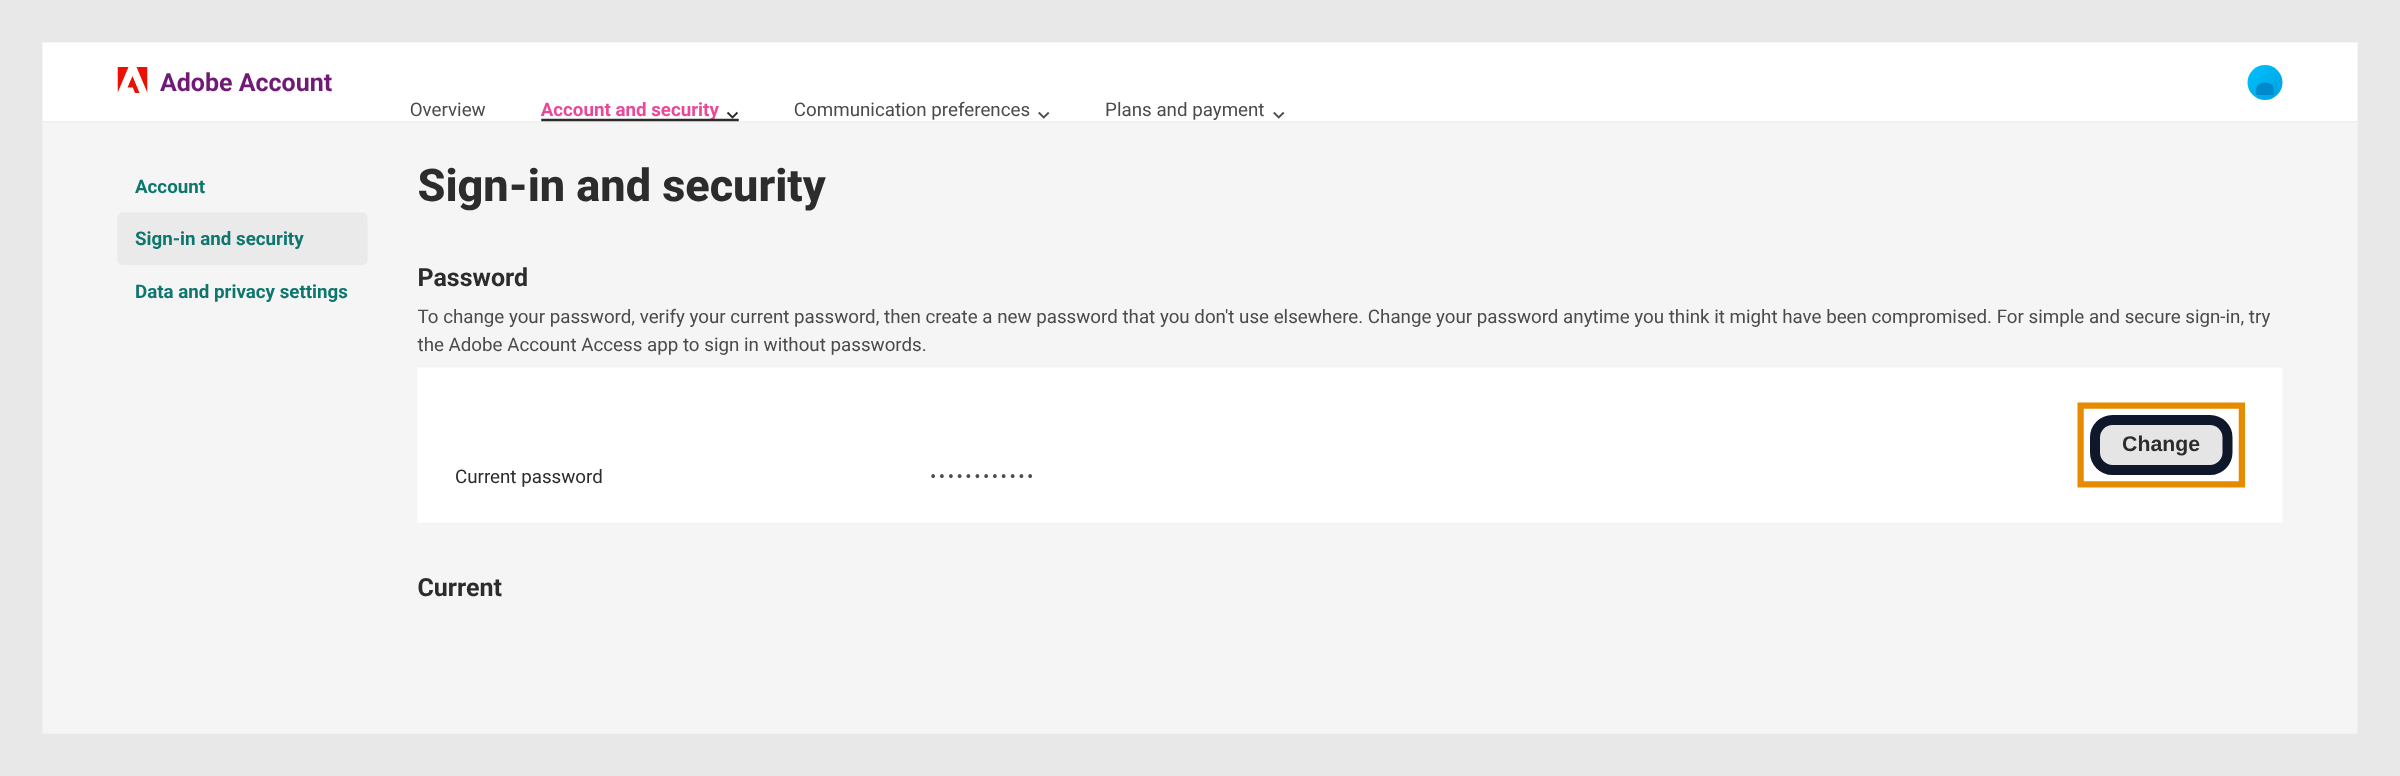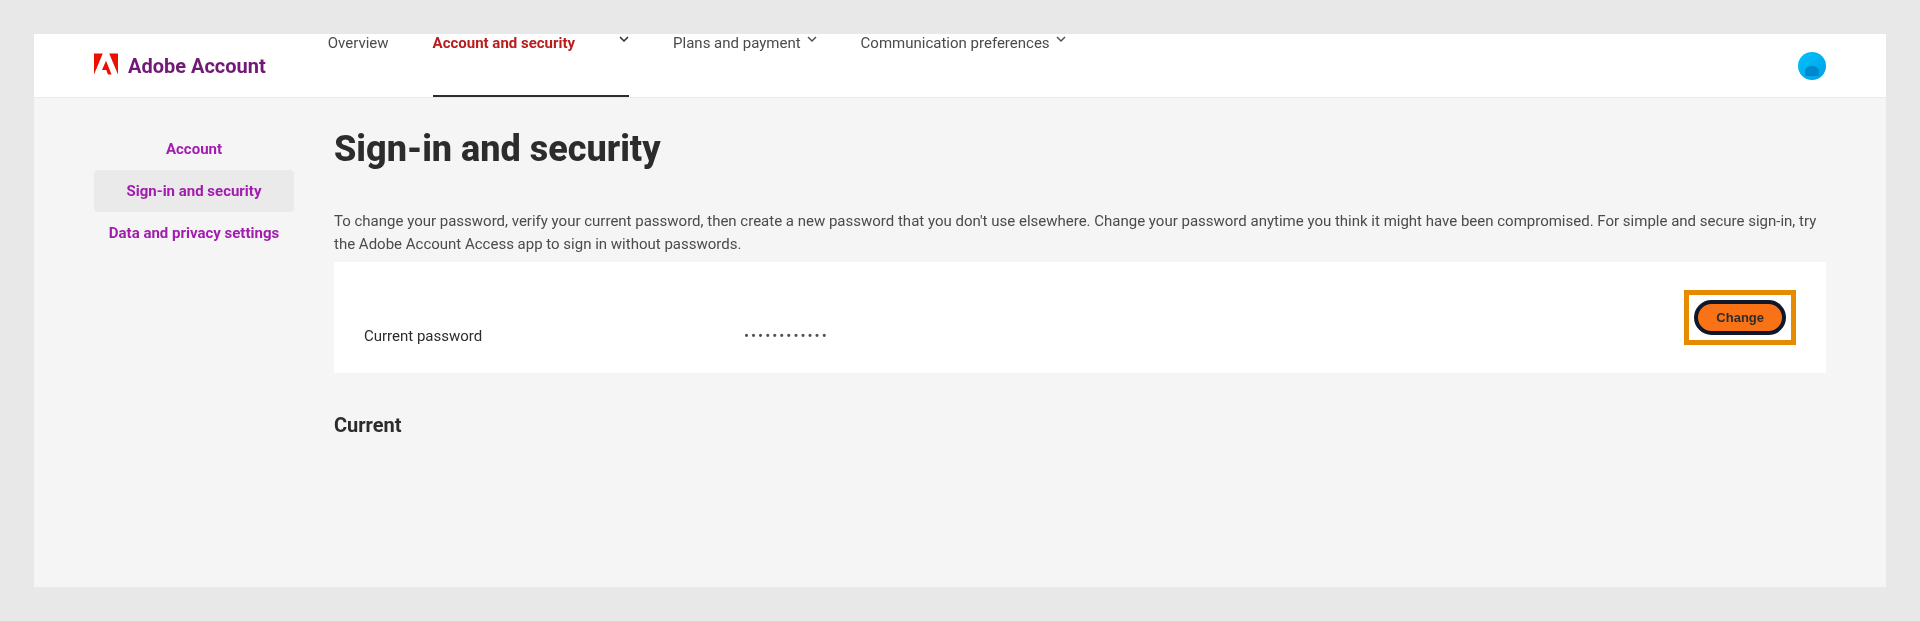--- a/index.html
+++ b/index.html
@@ -36,32 +36,31 @@
       font-size: 20px;
       font-weight: 700;
     }
     .nav {
       display: flex;
       align-items: center;
       height: 100%;
     }
     .nav-item {
       display: flex;
-      align-items: flex-start;
+      align-items: flex-end;
       height: 100%;
       padding: 0 22px;
       font-size: 15px;
       color: #4b4b4b;
       cursor: pointer;
       position: relative;
     }
     .nav-item.active {
-      color: #b91c1c;
-      font-weight: 700;
-      gap: 38px;
+      color: #ec4899;
+      font-weight: 700;
     }
     .nav-item.active::after {
       content: "";
       position: absolute;
       bottom: 0;
       left: 22px;
       right: 22px;
       height: 2px;
       background: #2c2c2c;
     }
@@ -96,24 +95,23 @@
       gap: 40px;
     }
     .sidebar {
       width: 200px;
       flex-shrink: 0;
     }
     .sidebar-item {
       padding: 12px 14px;
       font-size: 15px;
       font-weight: 700;
-      color: #a21caf;
+      color: #0f766e;
       cursor: pointer;
       border-radius: 4px;
-      text-align: center;
     }
     .sidebar-item.active {
       background: #eaeaea;
     }
     .main {
       flex: 1;
     }
     .page-title {
       font-size: 36px;
       font-weight: 800;
@@ -148,25 +146,25 @@
       color: #505050;
       letter-spacing: 2px;
       flex: 1;
     }
     .highlight-box {
       border: 5px solid #e68a00;
       padding: 5px;
       display: inline-block;
     }
     .btn-change {
-      border: 4px solid #0f172a;
-      background: #f97316;
+      border: 8px solid #0f172a;
+      background: #e5e5e5;
       border-radius: 18px;
       padding: 6px 18px;
-      font-size: 13px;
+      font-size: 17px;
       font-weight: 700;
       color: #2c2c2c;
       cursor: pointer;
     }
     .section-title.passkeys {
       margin-top: 40px;
     }
   </style>
 </head>
 <body>
@@ -191,35 +189,35 @@
       </div>
       <div class="nav-item active">
         <span>Account and security</span>
         <span class="chev">
           <svg width="10" height="10" viewBox="0 0 10 10">
               <path d="M1 3 L5 7 L9 3" stroke="#2c2c2c" stroke-width="1.5" fill="none"></path>
             </svg>
         </span>
       </div>
       <div class="nav-item">
+        <span>Communication preferences</span>
+        <span class="chev">
+          <svg width="10" height="10" viewBox="0 0 10 10">
+              <path d="M1 3 L5 7 L9 3" stroke="#505050" stroke-width="1.5" fill="none"></path>
+            </svg>
+        </span>
+      </div>
+      <div class="nav-item">
         <span>Plans and payment</span>
         <span class="chev">
           <svg width="10" height="10" viewBox="0 0 10 10">
               <path d="M1 3 L5 7 L9 3" stroke="#505050" stroke-width="1.5" fill="none"></path>
             </svg>
         </span>
       </div>
-      <div class="nav-item">
-        <span>Communication preferences</span>
-        <span class="chev">
-          <svg width="10" height="10" viewBox="0 0 10 10">
-              <path d="M1 3 L5 7 L9 3" stroke="#505050" stroke-width="1.5" fill="none"></path>
-            </svg>
-        </span>
-      </div>
     </nav>
 
     <div class="avatar"></div>
   </header>
 
   <div class="content">
     <aside class="sidebar">
       <div class="sidebar-item">
         <span>Account</span>
       </div>
@@ -228,20 +226,21 @@
       </div>
       <div class="sidebar-item">
         <span>Data and privacy settings</span>
       </div>
     </aside>
 
     <main class="main">
       <h1 class="page-title">Sign-in and security</h1>
 
       <section>
+        <h2 class="section-title">Password</h2>
         <p class="section-desc">To change your password, verify your current password, then create a new password that you don't use elsewhere. Change your password anytime you think it might have been compromised. For simple and secure sign-in, try the Adobe Account Access app to sign in without passwords.</p>
 
         <div class="card">
           <div class="card-label">Current password</div>
           <div class="card-value">••••••••••••</div>
           <div class="highlight-box">
             <button class="btn-change">
               <span>Change</span>
             </button>
           </div>

